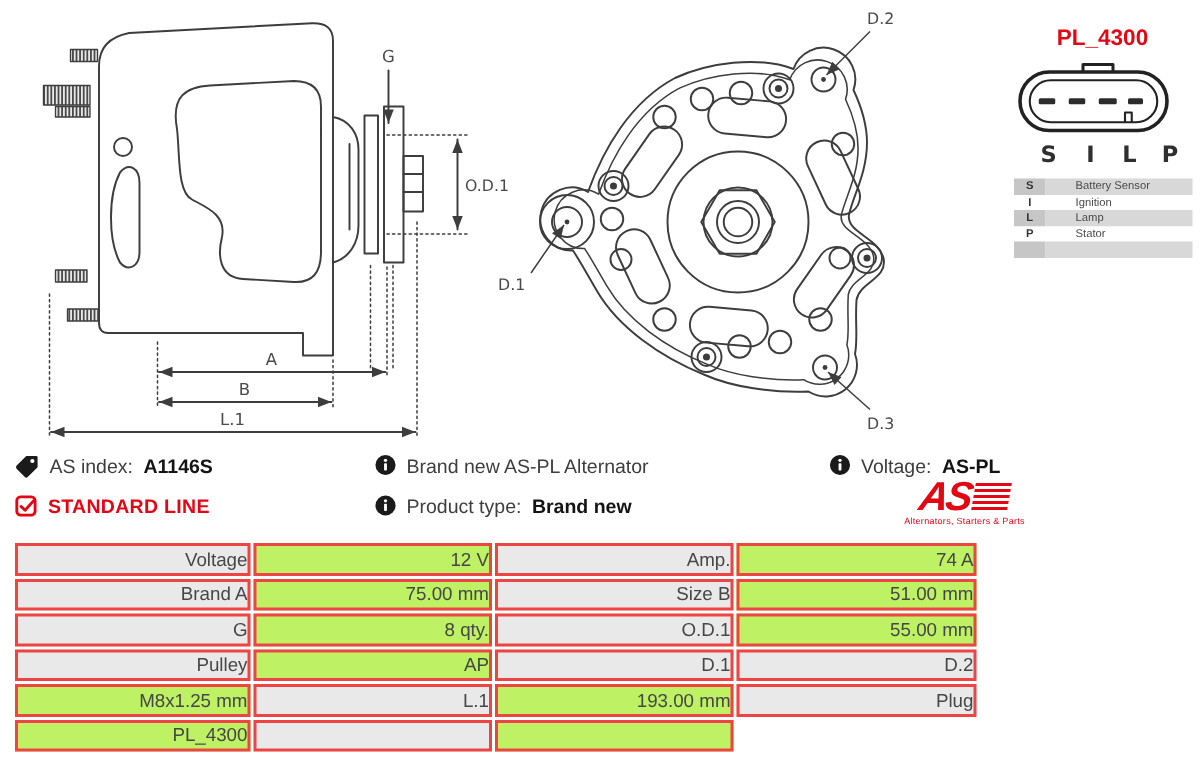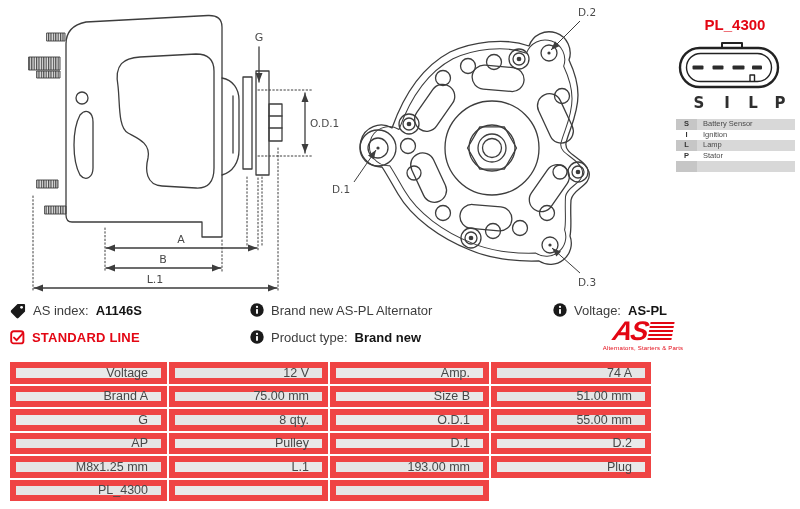--- a/index.html
+++ b/index.html
@@ -21,31 +21,31 @@
   .logo-row{display:flex;align-items:center;justify-content:center;transform:skewX(-10deg);}
   .logo-as{font-size:27px;font-weight:bold;font-style:italic;color:#e30613;
     letter-spacing:-2px;line-height:26px;}
   .logo-stripes{width:24px;height:19px;margin-left:2px;
     background:repeating-linear-gradient(#e30613 0 2px,#fff 2px 4px);}
   .logo-tag{font-size:6px;color:#e30613;margin-top:1px;letter-spacing:.2px;}
 
   
   .spec-table{position:absolute;left:10px;top:362px;display:grid;
     grid-template-columns:157px 159px 159px 160px;grid-auto-rows:21.5px;gap:2px;}
-  .spec-cell{border:6px solid #ef4444;box-sizing:border-box;display:flex;
-    align-items:center;justify-content:flex-end;padding-right:13px;
+  .spec-cell{border:2px solid #ef4444;box-sizing:border-box;display:flex;
+    align-items:center;justify-content:flex-end;
     font-size:12.5px;color:#474747;}
   .spec-lbl{background:#e9e9e9;}
-  .spec-val{background:#e5e5e5;}
+  .spec-val{background:#bef264;}
 
   
   .legend{position:absolute;left:676px;top:119px;width:119px;font-size:7.5px;}
   .legend-row{display:flex;height:10.5px;line-height:10.5px;margin-bottom:0;}
   .legend-pin{width:21px;text-align:center;font-weight:bold;color:#333;}
-  .legend-desc{flex:1;padding-left:6px;color:#4a4a4a;}
+  .legend-desc{flex:1;padding-left:20px;color:#4a4a4a;}
   .row-gray .legend-pin{background:#c6c6c6;}
   .row-gray .legend-desc{background:#d8d8d8;}
   .row-white .legend-pin,.row-white .legend-desc{background:#fff;}
 
   
   .dim{font-family:"DejaVu Sans",sans-serif;font-size:11px;fill:#4a4a4a;}
   .dim-sm{font-family:"DejaVu Sans",sans-serif;font-size:10.5px;fill:#4a4a4a;}
   .pin-letter{font-family:"DejaVu Sans",sans-serif;font-size:15px;font-weight:bold;fill:#2f2f2f;}
   .plug-code{font-family:"Liberation Sans",sans-serif;font-size:15px;font-weight:bold;fill:#e30613;}
 </style>
@@ -304,22 +304,22 @@
   <div class="spec-cell spec-lbl">Brand A</div>
   <div class="spec-cell spec-val">75.00 mm</div>
   <div class="spec-cell spec-lbl">Size B</div>
   <div class="spec-cell spec-val">51.00 mm</div>
 
   <div class="spec-cell spec-lbl">G</div>
   <div class="spec-cell spec-val">8 qty.</div>
   <div class="spec-cell spec-lbl">O.D.1</div>
   <div class="spec-cell spec-val">55.00 mm</div>
 
+  <div class="spec-cell spec-lbl">Pulley</div>
   <div class="spec-cell spec-val">AP</div>
-  <div class="spec-cell spec-lbl">Pulley</div>
   <div class="spec-cell spec-lbl">D.1</div>
 
   <div class="spec-cell spec-lbl">D.2</div>
   <div class="spec-cell spec-val">M8x1.25 mm</div>
   <div class="spec-cell spec-lbl">L.1</div>
   <div class="spec-cell spec-val">193.00 mm</div>
 
   <div class="spec-cell spec-lbl">Plug</div>
   <div class="spec-cell spec-val">PL_4300</div>
   <div class="spec-cell spec-lbl"></div>

